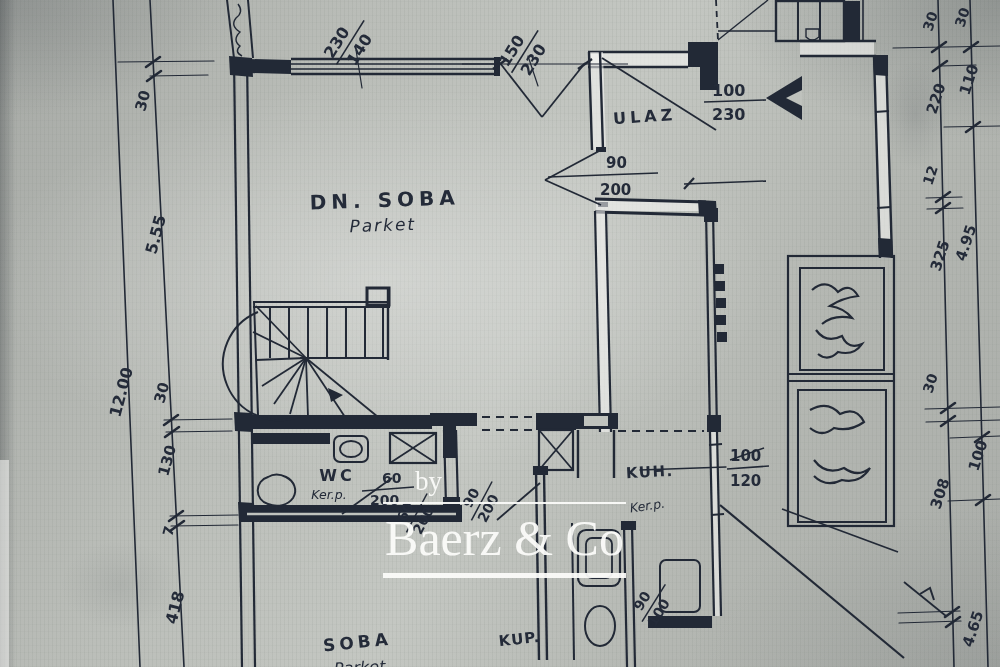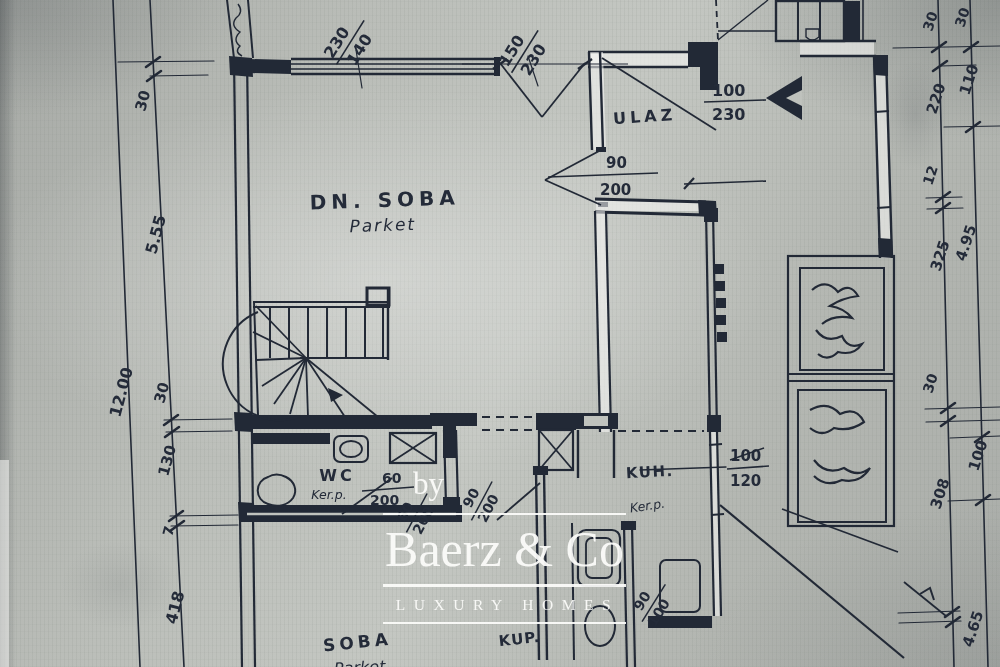--- a/index.html
+++ b/index.html
@@ -26,22 +26,22 @@
   svg{position:absolute;left:0;top:0;}
   svg .ink{stroke:#222936;fill:none;}
   svg .fillink{fill:#222936;stroke:none;}
   svg .core{fill:rgba(250,250,247,.55);stroke:none;}
   svg text{font-family:"DejaVu Sans",sans-serif;fill:#242b39;}
   .hand{font-weight:600;}
   .handi{font-style:italic;}
   
   .watermark{position:absolute;left:383px;top:468px;width:243px;color:#fdfdfb;opacity:.93;
     text-align:center;z-index:5;}
-  .wm-by{font-family:"Liberation Serif","DejaVu Serif",serif;font-size:31px;line-height:1;
-    transform:translateX(-76px);margin-bottom:14px;}
+  .wm-by{font-family:"Liberation Serif","DejaVu Serif",serif;font-size:27px;line-height:1;
+    transform:translateX(-76px);margin-bottom:7px;}
   .wm-rule{background:#fdfdfb;height:2px;width:100%;}
   .wm-rule-2{height:3px;}
   .wm-brand{font-family:"Liberation Serif","DejaVu Serif",serif;font-weight:400;
     font-size:50px;line-height:1.38;white-space:nowrap;letter-spacing:0;}
   .wm-tagline{font-family:"Liberation Serif","DejaVu Serif",serif;font-size:15.5px;
     letter-spacing:8.5px;margin:9px 0 8px;white-space:nowrap;text-indent:6px;}
 </style>
 </head>
 <body>
 
@@ -381,16 +381,15 @@
       <text x="978" y="472" font-size="15" class="hand" transform="rotate(-72 978 472)">100</text>
       <text x="972" y="648" font-size="15" class="hand" transform="rotate(-72 972 648)">4.65</text>
     </g>
   </svg>
 
   <div class="watermark">
     <div class="wm-by">by</div>
     <div class="wm-rule wm-rule-1"></div>
     <div class="wm-brand">Baerz &amp; Co</div>
     <div class="wm-rule wm-rule-2"></div>
-    <div class="wm-tagline">LUXURY HOMES</div>
     <div class="wm-rule wm-rule-3"></div>
   </div>
 </div>
 
 </body></html>

